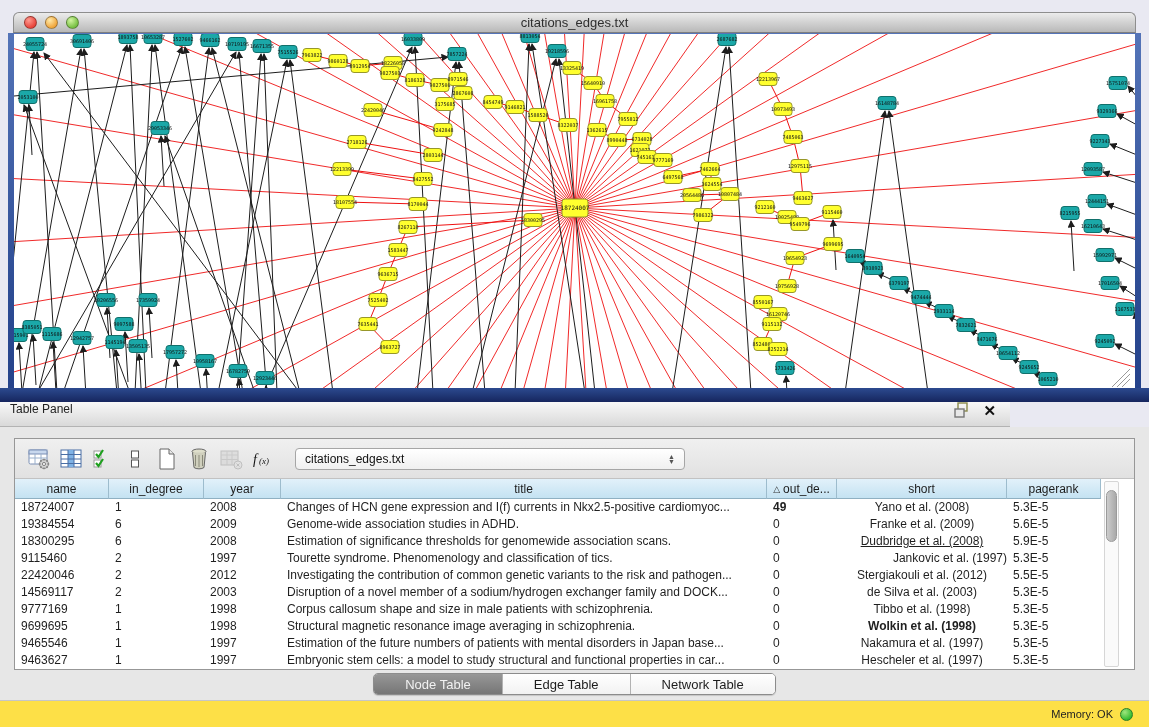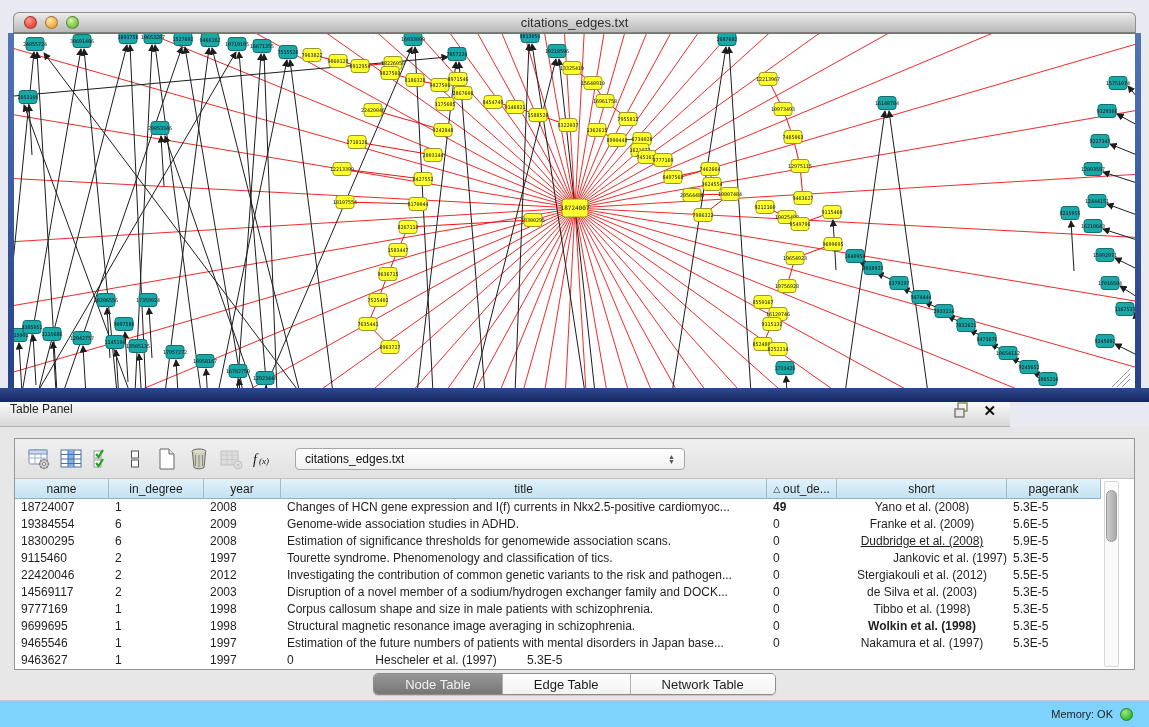--- a/index.html
+++ b/index.html
@@ -86,21 +86,21 @@
     background:#fdfdfd; box-shadow:0 1px 1px rgba(0,0,0,.15);
   }
   .seg-btn {
     padding:0 31px; font-size:13px; color:#1d1d1d; display:flex; align-items:center;
     border-right:1px solid #b2b2b2; background:linear-gradient(#ffffff,#f2f2f2); cursor:default;
   }
   .seg-btn:last-child { border-right:none; }
   .seg-btn.selected { background:linear-gradient(#979797,#767676); color:#f2f2f2; }
   .footer {
     position:absolute; left:0; top:700px; width:1149px; height:27px;
-    background:#7dd3fc; border-top:1px solid #c6c6c6;
+    background:#fde047; border-top:1px solid #c6c6c6;
     display:flex; align-items:center; justify-content:flex-end; font-size:11px; color:#222;
   }
   .led { width:13px; height:13px; border-radius:50%; margin:0 16px 0 7px;
     background:radial-gradient(circle at 35% 30%, #9fe57d, #30b92e 75%); border:1px solid #2a7d2a; }
 </style>
 </head>
 <body>
 
 <div id="stage">
 
@@ -960,20 +960,21 @@
             <div class="tcell" style="width: 77px;">1997</div>
             <div class="tcell" style="width: 486px;">Estimation of the future numbers of patients with mental disorders in Japan base...</div>
             <div class="tcell" style="width: 70px;">0</div>
             <div class="tcell center" style="width: 170px;">Nakamura et al. (1997)</div>
             <div class="tcell" style="width: 94px;">5.3E-5</div>
           </div>
           <div class="trow">
             <div class="tcell" style="width: 94px;">9463627</div>
             <div class="tcell" style="width: 95px;">1</div>
             <div class="tcell" style="width: 77px;">1997</div>
+            <div class="tcell" style="width: 486px;">Embryonic stem cells: a model to study structural and functional properties in car...</div>
             <div class="tcell" style="width: 70px;">0</div>
             <div class="tcell center" style="width: 170px;">Hescheler et al. (1997)</div>
             <div class="tcell" style="width: 94px;">5.3E-5</div>
           </div>
         </div>
       <div class="vscroll">
           <div class="vthumb"></div>
         </div>
     </div>
     <div class="tabs-row">

